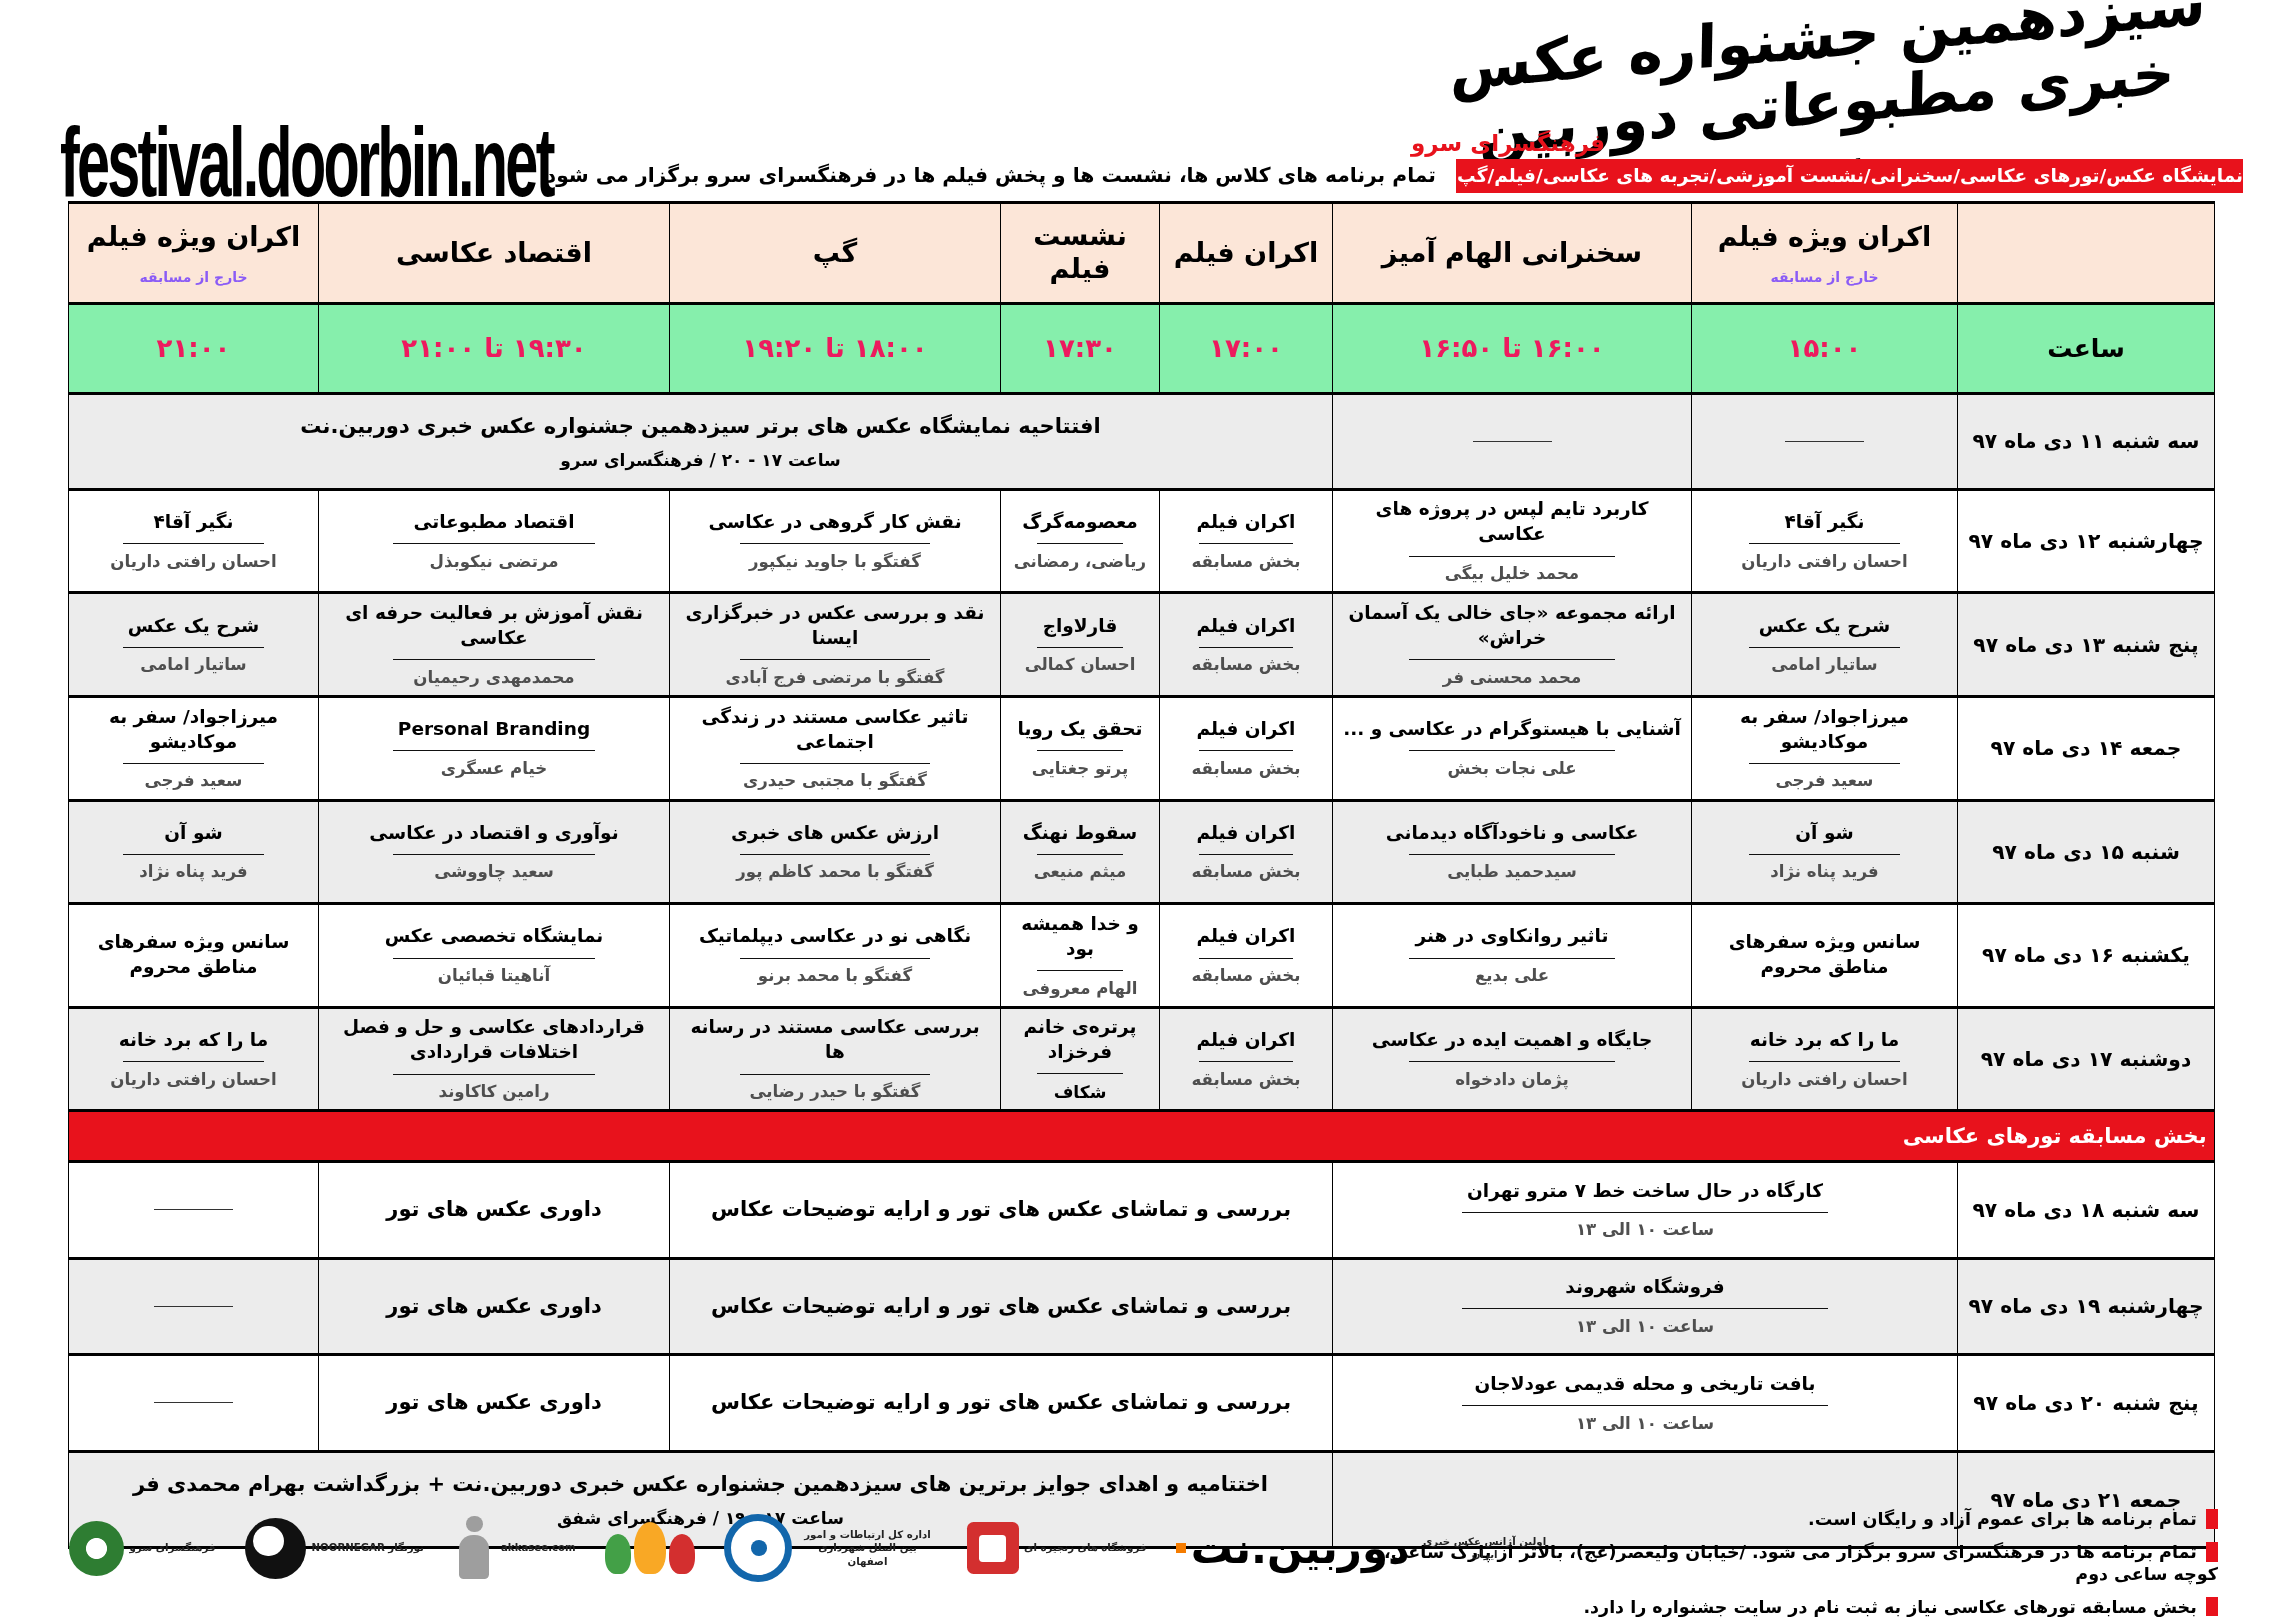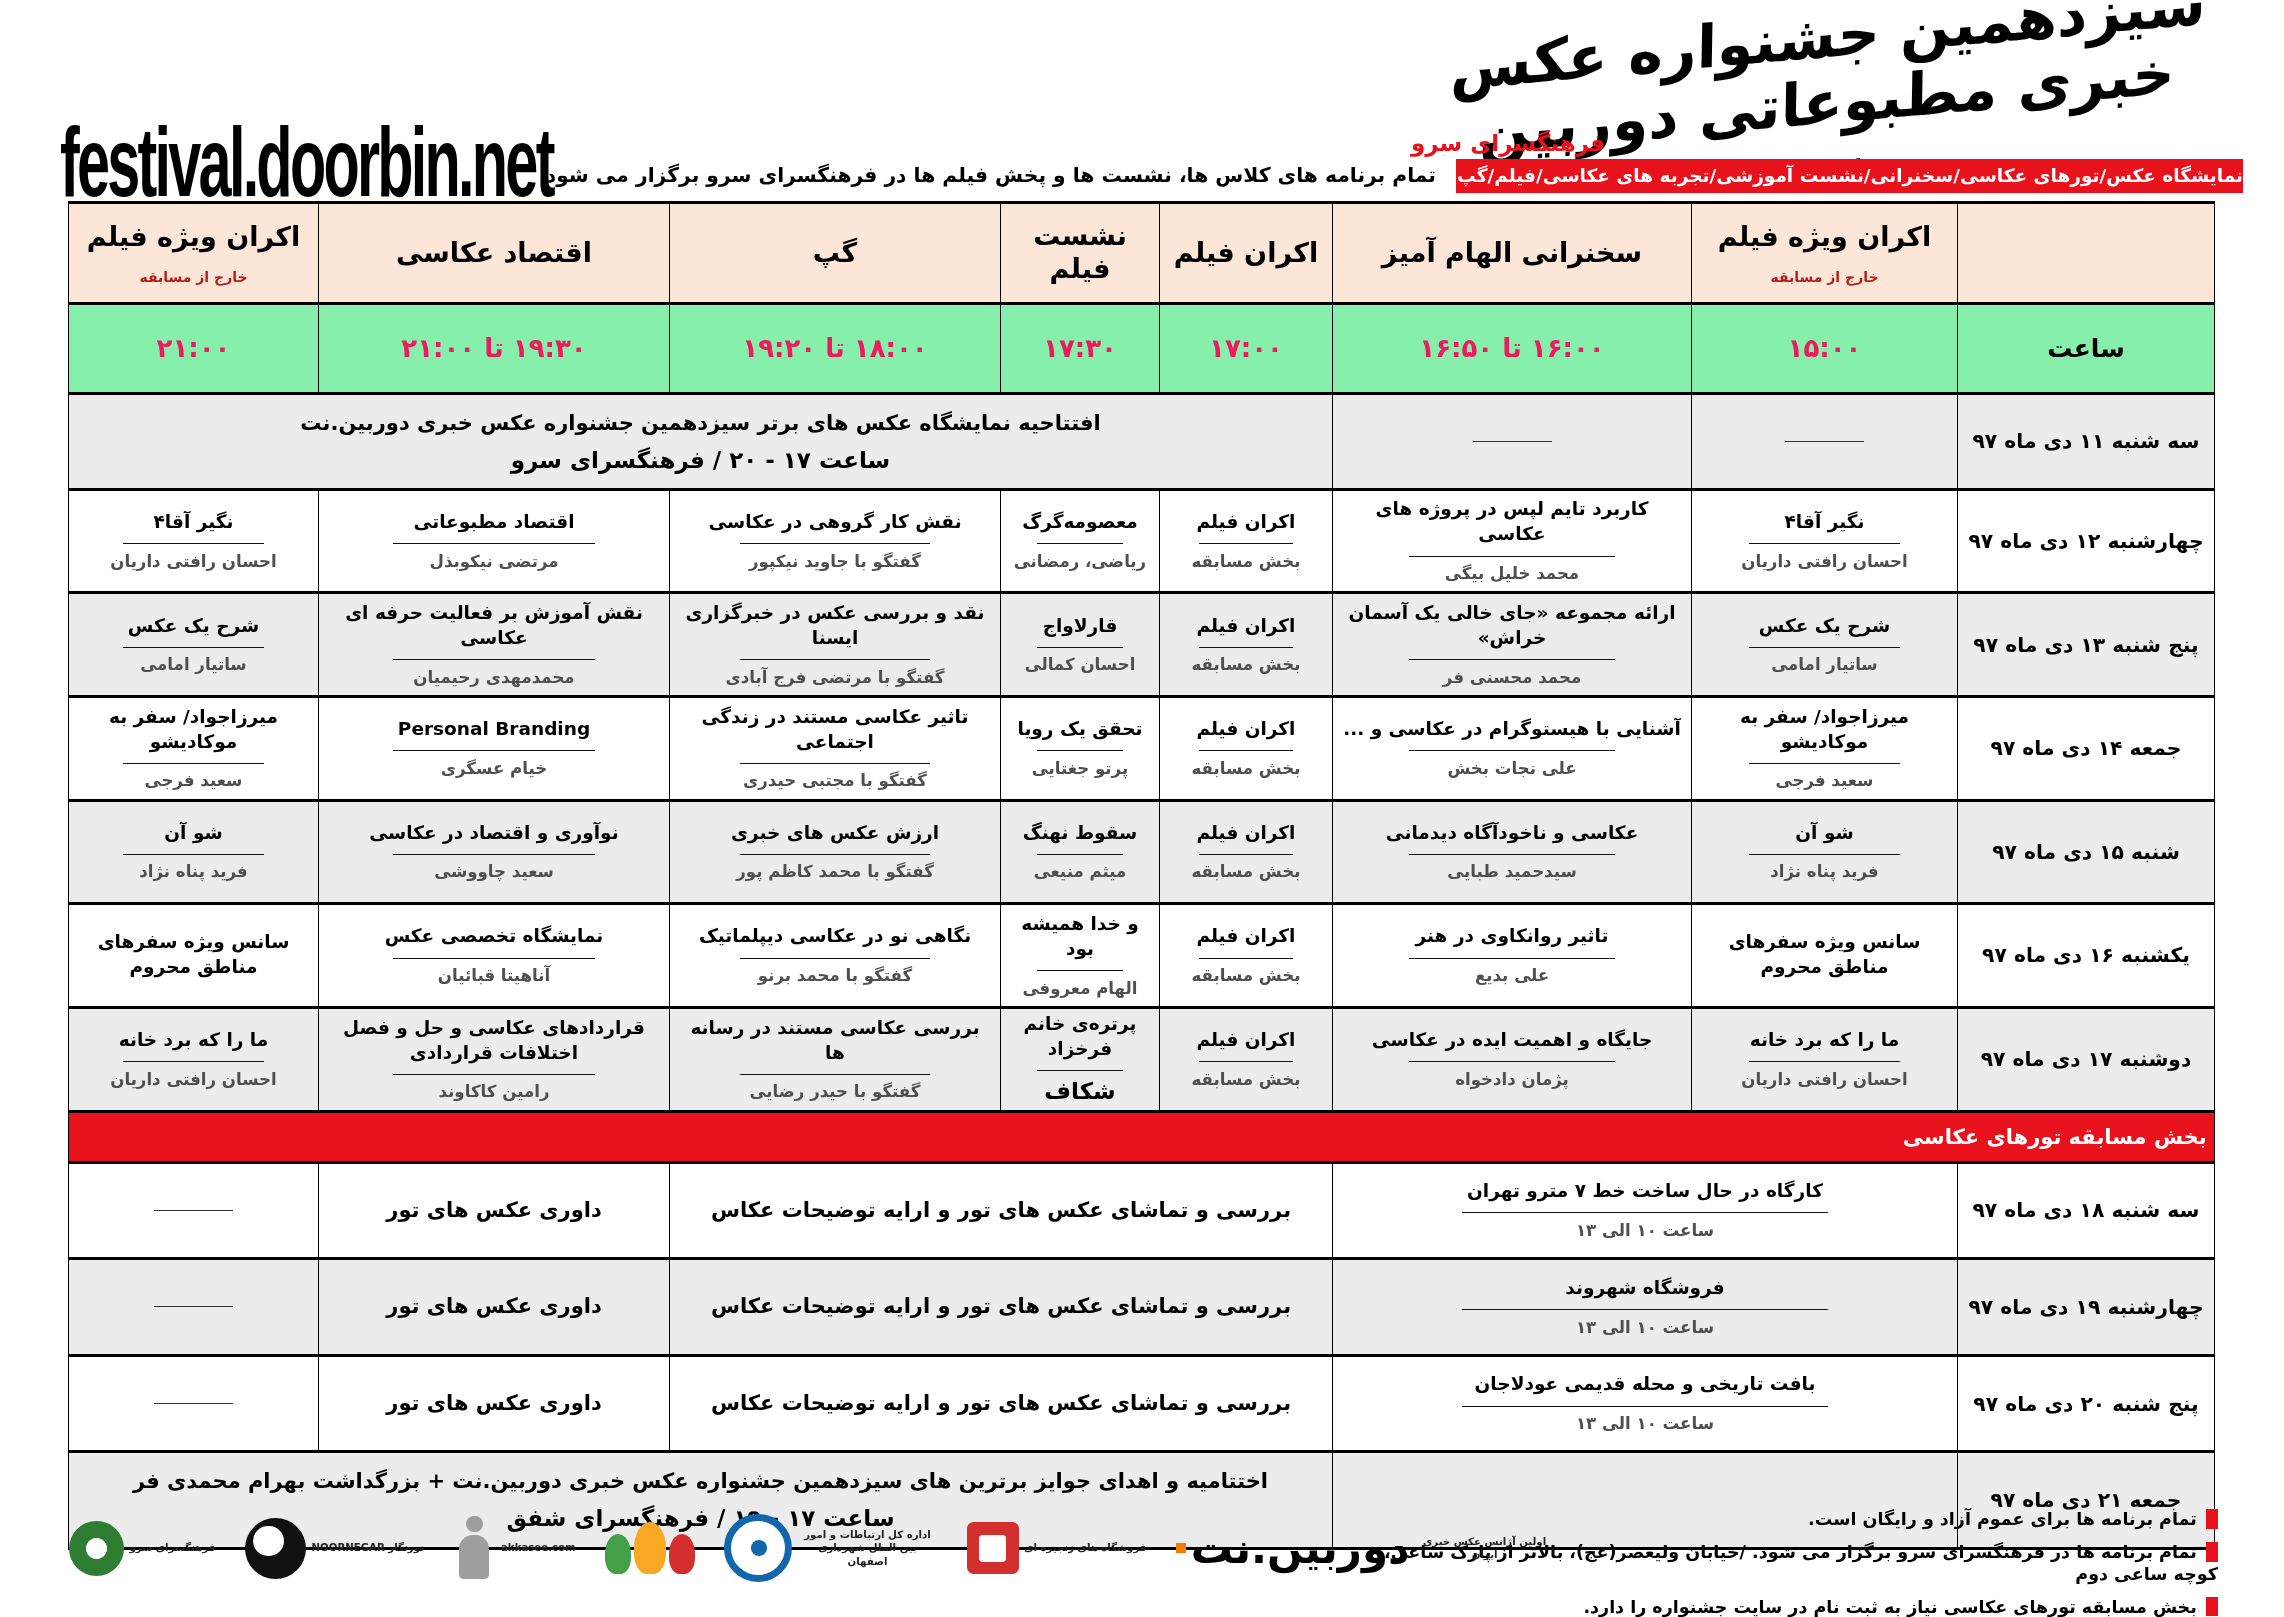--- a/index.html
+++ b/index.html
@@ -46,29 +46,29 @@
   tr.day td{height:95px;}
   tr.day1 td{height:87px;}
   tr.tour td{height:88px;}
   tr.last td{height:88px;}
   tr.gray td{background:#ececec;}
   tr.divider td{
     background:#e8121c;height:42px;border-color:#000;
     color:#fff;font-size:21px;font-weight:bold;text-align:right;padding-right:7.4px;
   }
   .hlabel{font-size:27px;font-weight:bold;color:#000;line-height:1.2;}
-  .hnote{font-size:14px;font-weight:bold;color:#b91c1c;margin-top:15.7px;}
+  .hnote{font-size:14px;font-weight:bold;color:#8b5cf6;margin-top:15.7px;}
   .tlabel{font-size:25px;font-weight:bold;color:#000;}
   .tval{font-size:26px;font-weight:bold;color:#ed1a5e;}
   td.date{font-size:20.3px;font-weight:bold;color:#000;white-space:nowrap;}
   .t{font-size:18.5px;font-weight:bold;color:#000;line-height:1.35;}
   .t.bigt{font-size:21px;line-height:1.5;}
   .ln{width:60%;margin:8.3px auto 6.5px auto;border-top:1.8px solid #111;height:0;}
   .s{font-size:16.6px;font-weight:bold;color:#4f4f4f;line-height:1.3;}
-  .s.sb{color:#000;font-size:23px;margin-top:6.5px;}
+  .s.sb{color:#000;font-size:17px;margin-top:6.5px;}
   .dash{width:79px;margin:0 auto;border-top:1.8px solid #333;height:0;}
   
   .notes{position:absolute;right:66px;top:1509px;direction:rtl;text-align:right;}
   .note{font-size:17.5px;font-weight:bold;color:#000;margin-bottom:11px;line-height:1.25;max-width:854px;}
   .note .bullet{
     display:inline-block;width:12px;height:19.4px;background:#e8121c;
     margin-left:9.2px;vertical-align:-3.7px;
   }
   
   .sponsors{position:absolute;left:69px;top:1514px;display:flex;align-items:flex-start;gap:29.6px;}

